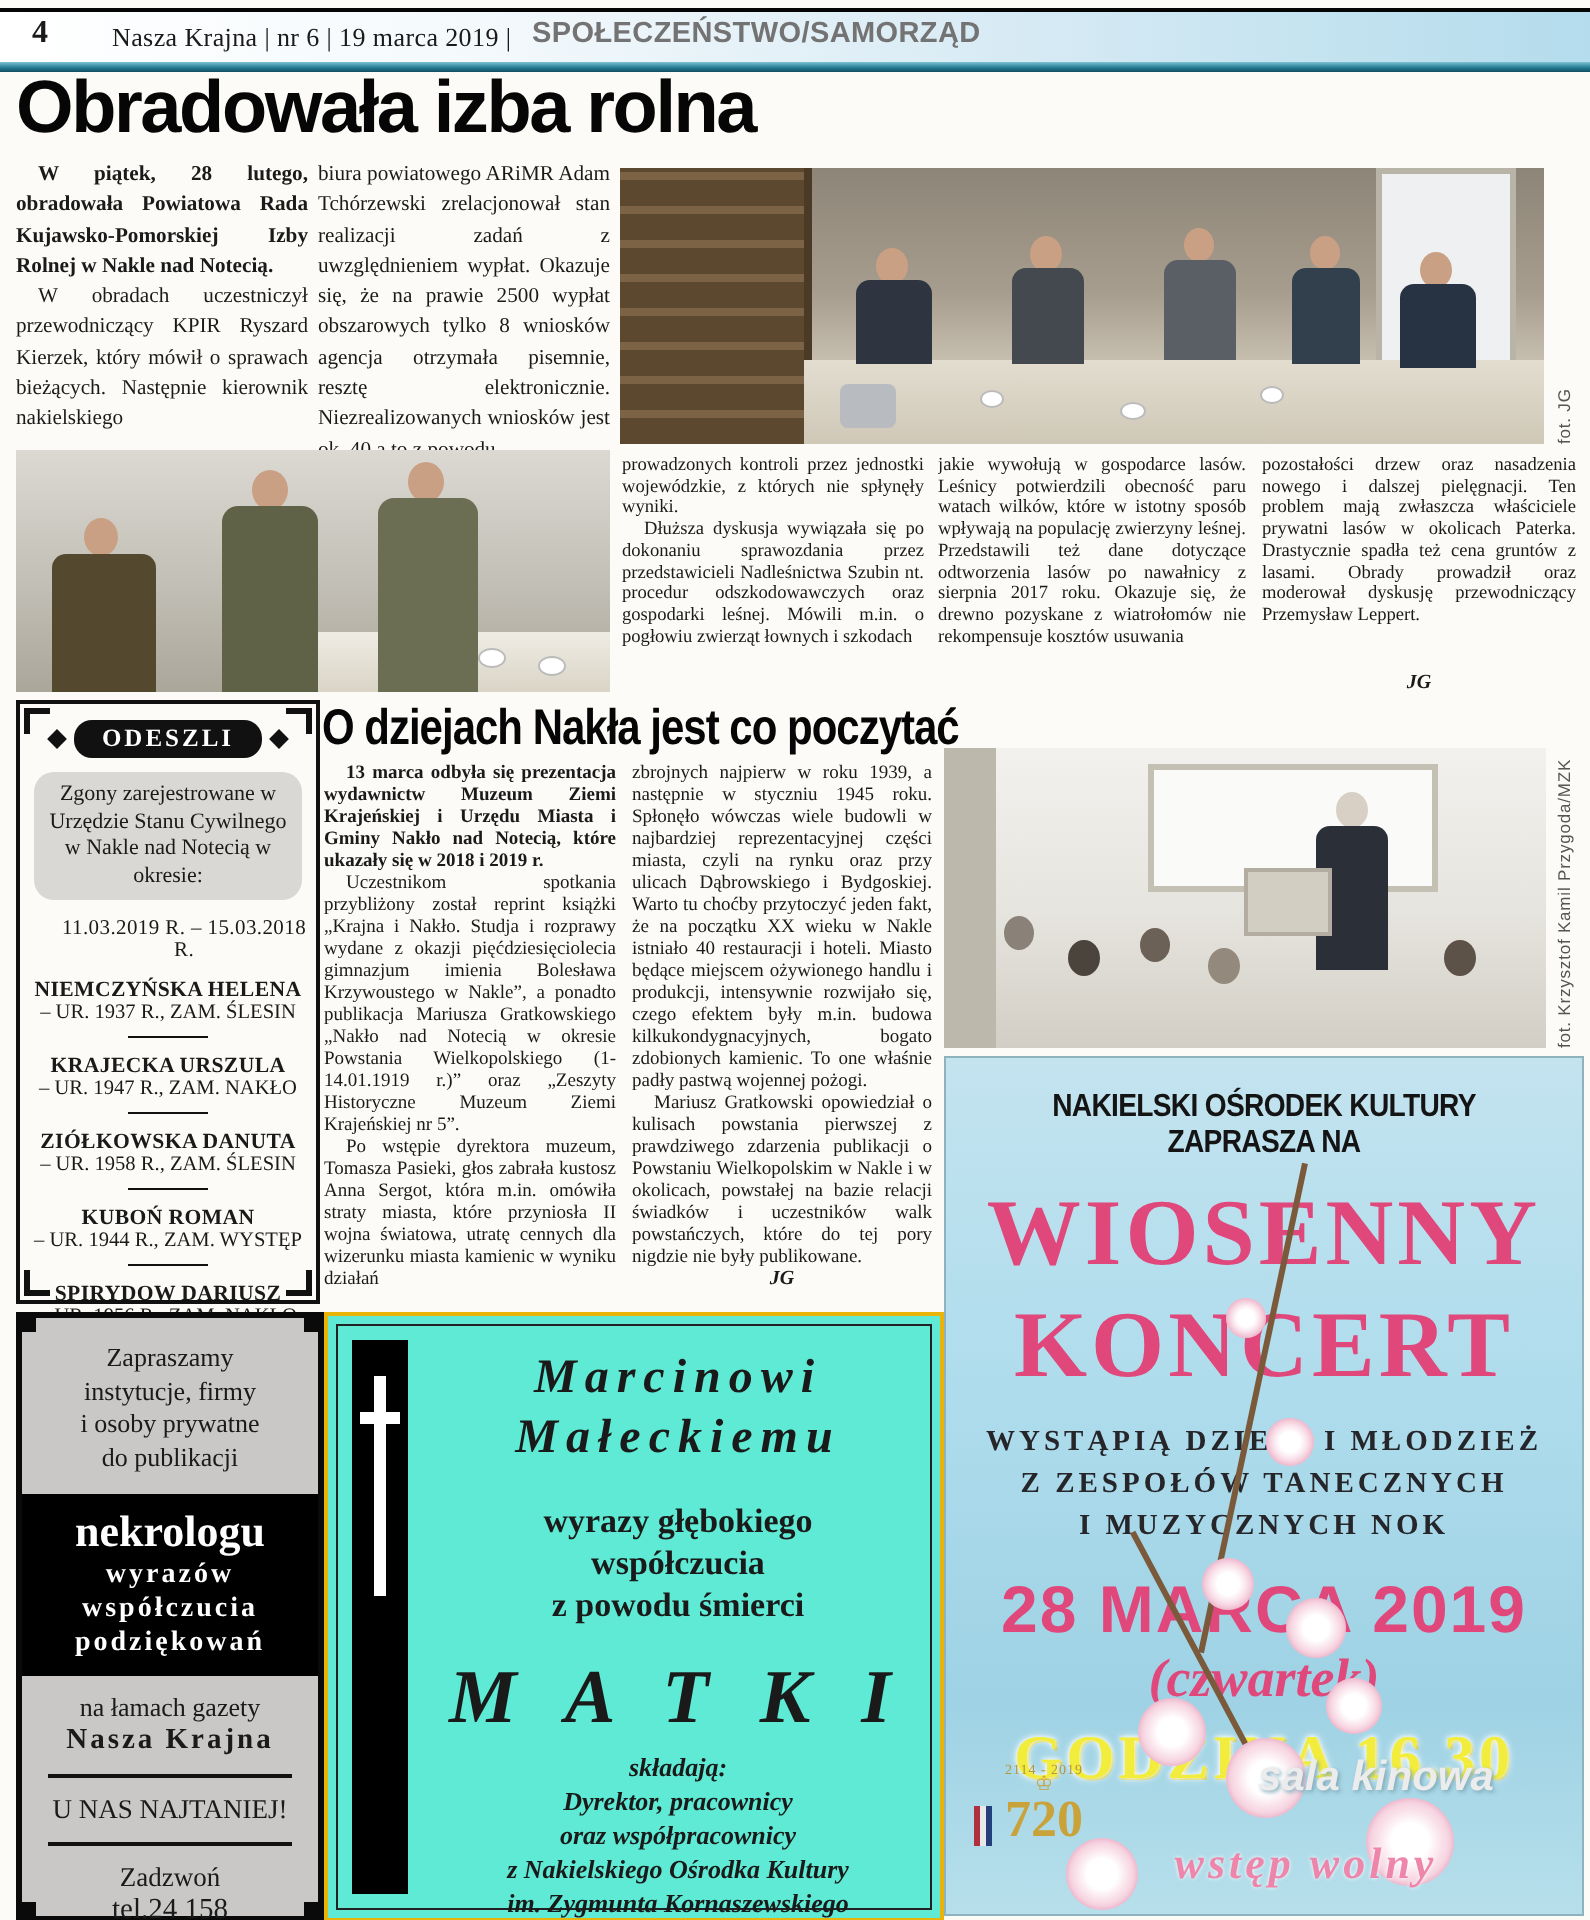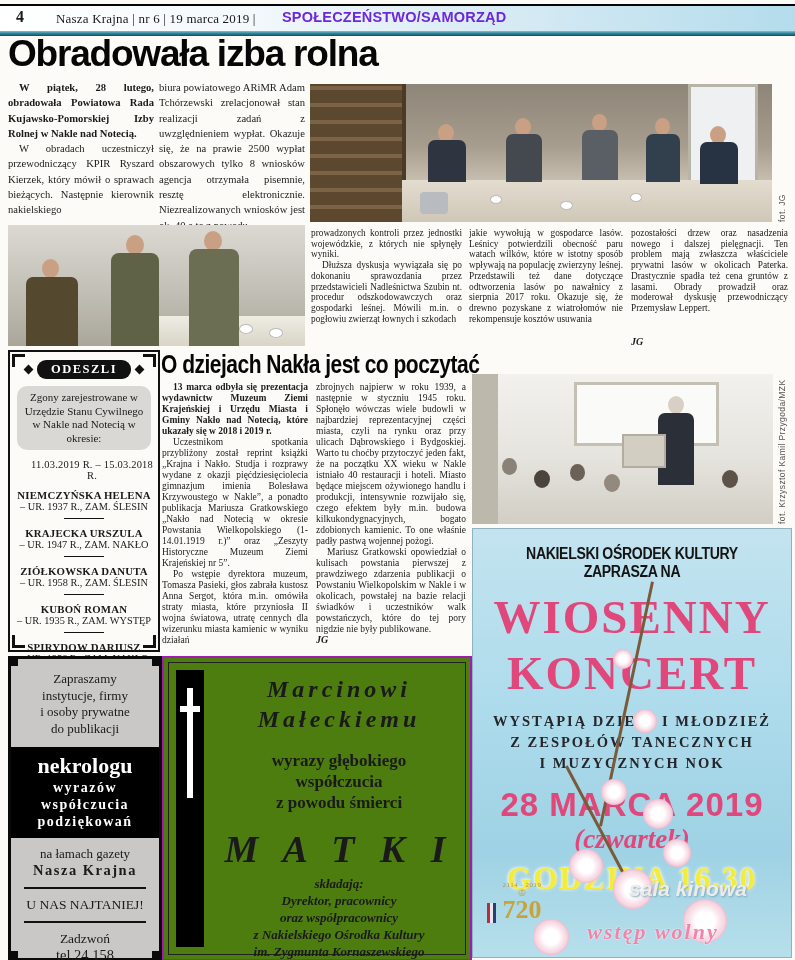--- a/index.html
+++ b/index.html
@@ -6,36 +6,36 @@
   .page{position:relative;width:795px;height:960px;background:#fcfbf7;margin:0 auto;
         font-family:"Liberation Serif",serif;color:#1a1a1a;overflow:hidden;}
   .abs{position:absolute;}
   
   .hdr-band{left:0;top:4px;width:795px;height:26px;border-top:2px solid #050505;
             background:linear-gradient(90deg,#ffffff 0%,#f4f9fc 30%,#d6eaf4 65%,#b4dcec 100%);}
   .hdr-rule{left:0;top:31px;width:795px;height:5px;
             background:linear-gradient(180deg,#7cc3d4 0%,#2d8399 50%,#0e4f63 100%);}
   .pgnum{left:16px;top:8px;font-weight:bold;font-size:16px;}
   .masthead{left:56px;top:11px;font-size:13px;letter-spacing:.2px;}
-  .section{left:282px;top:9px;font-family:"Liberation Sans",sans-serif;font-weight:bold;
-           font-size:14.5px;color:#6d28d9;letter-spacing:.2px;}
+  .section{left:266px;top:9px;font-family:"Liberation Sans",sans-serif;font-weight:bold;
+           font-size:14.5px;color:#737373;letter-spacing:.2px;}
   
   .h1{font-family:"Liberation Sans",sans-serif;font-weight:bold;color:#060606;}
   .a1-title{left:8px;top:33px;font-size:37px;letter-spacing:-1.2px;}
   .a2-title{left:161px;top:350px;width:372px;font-size:25px;letter-spacing:-.6px;
             transform:scaleX(.84);transform-origin:left top;white-space:nowrap;}
   
   .col{text-align:justify;overflow:hidden;}
   .col p{margin:0;}
   .ind{text-indent:11px;}
   .lead{font-weight:bold;}
   .c-a1top{font-size:10.6px;line-height:15.3px;}
   .c-a1bot{font-size:9.3px;line-height:10.7px;}
   .c-a2{font-size:9.5px;line-height:11px;}
-  .byline{font-weight:bold;font-style:italic;font-size:10px;text-align:left;}
+  .byline{font-weight:bold;font-style:italic;font-size:10px;text-align:center;}
   .vcred{writing-mode:vertical-rl;transform:rotate(180deg);font-family:"Liberation Sans",sans-serif;
          font-size:8.5px;color:#555;letter-spacing:.4px;}
   
   .photo{overflow:hidden;}
   .fig{position:absolute;}
   .head{border-radius:50%;background:#c9a084;}
   .ph1{background:linear-gradient(180deg,#8d8578 0%,#a79d8e 45%,#c9c1b2 72%,#ded8ca 100%);}
   .ph1 .shelf{left:0;top:0;width:92px;height:100%;
       background:repeating-linear-gradient(0deg,#5c482f 0 13px,#7c6346 13px 17px);
       border-right:4px solid #4a3a26;}
@@ -74,21 +74,21 @@
   .nek-black{margin-top:10px;background:#000;color:#fff;padding:6px 0 8px 0;}
   .nek-big{font-weight:bold;font-size:22px;}
   .nek-line{font-weight:bold;font-size:14px;letter-spacing:1.5px;line-height:17px;}
   .nek-g1{margin-top:8px;font-size:13px;}
   .nek-brand{font-weight:bold;font-size:14.5px;letter-spacing:1.5px;}
   .nek-hr{width:82%;height:2px;background:#111;margin:8px auto;}
   .nek-slogan{font-size:13.5px;}
   .nek-call{margin-top:8px;font-size:13.5px;}
   .nek-phone{font-size:14.5px;}
   
-  .cond{left:162px;top:656px;width:306px;height:301px;background:#4d7c0f;border:2px solid #a21caf;}
+  .cond{left:162px;top:656px;width:306px;height:301px;background:#5eead4;border:2px solid #eab308;}
   .cond-inner{position:absolute;inset:4px;border:1px solid #222;}
   .cond-bar{position:absolute;left:12px;top:12px;bottom:12px;width:28px;background:#000;}
   .cross-v{position:absolute;left:11px;top:18px;width:6px;height:110px;background:#fff;}
   .cross-h{position:absolute;left:4px;top:36px;width:20px;height:6px;background:#fff;}
   .cond-txt{position:absolute;left:52px;right:8px;top:0;bottom:0;text-align:center;}
   .cond-to{font-weight:bold;font-style:italic;font-size:24px;letter-spacing:4px;line-height:30px;}
   .cond-l{font-weight:bold;font-size:17px;line-height:21px;}
   .cond-main{font-weight:bold;font-style:italic;font-size:38px;letter-spacing:8px;}
   .cond-f{font-weight:bold;font-style:italic;font-size:13px;line-height:17px;}
   
@@ -202,21 +202,21 @@
     <div class="odx-name">NIEMCZYŃSKA HELENA</div>
     <div class="odx-det">– UR. 1937 R., ZAM. ŚLESIN</div>
     <div class="odx-sep"></div>
     <div class="odx-name">KRAJECKA URSZULA</div>
     <div class="odx-det">– UR. 1947 R., ZAM. NAKŁO</div>
     <div class="odx-sep"></div>
     <div class="odx-name">ZIÓŁKOWSKA DANUTA</div>
     <div class="odx-det">– UR. 1958 R., ZAM. ŚLESIN</div>
     <div class="odx-sep"></div>
     <div class="odx-name">KUBOŃ ROMAN</div>
-    <div class="odx-det">– UR. 1935 R., ZAM. WYSTĘP</div>
+    <div class="odx-det">– UR. 1944 R., ZAM. WYSTĘP</div>
     <div class="odx-sep"></div>
     <div class="odx-name">SPIRYDOW DARIUSZ</div>
     <div class="odx-det">– UR. 1956 R., ZAM. NAKŁO</div>
     <div class="odx-sep"></div>
     <div class="odx-name">JANKOWSKA TERESA</div>
     <div class="odx-det">– UR. 1937 R., ZAM. SADKI</div>
   </div>
 
   <div class="abs h1 a2-title">O dziejach Nakła jest co poczytać</div>
   <div class="abs col c-a2" style="left:162px;top:382px;width:146px;height:266px;">

